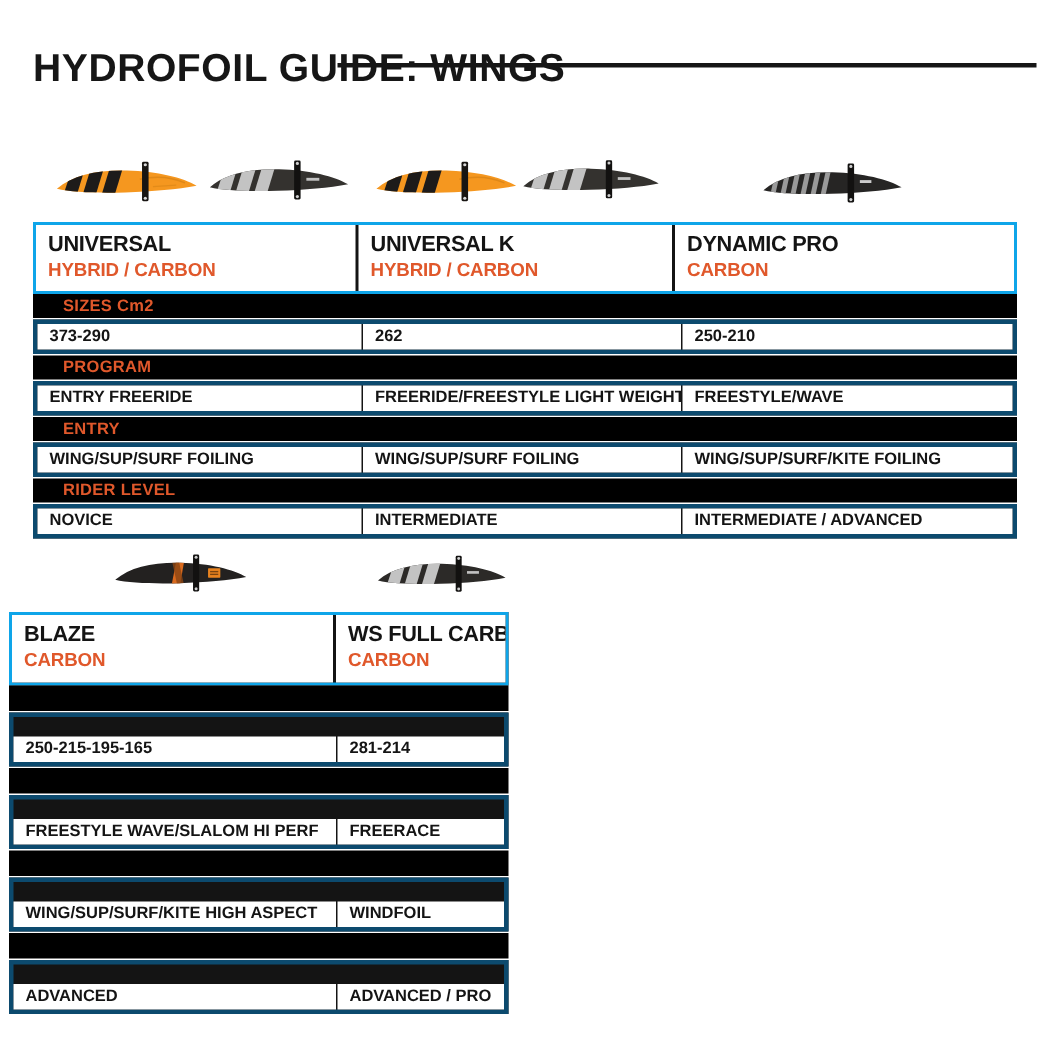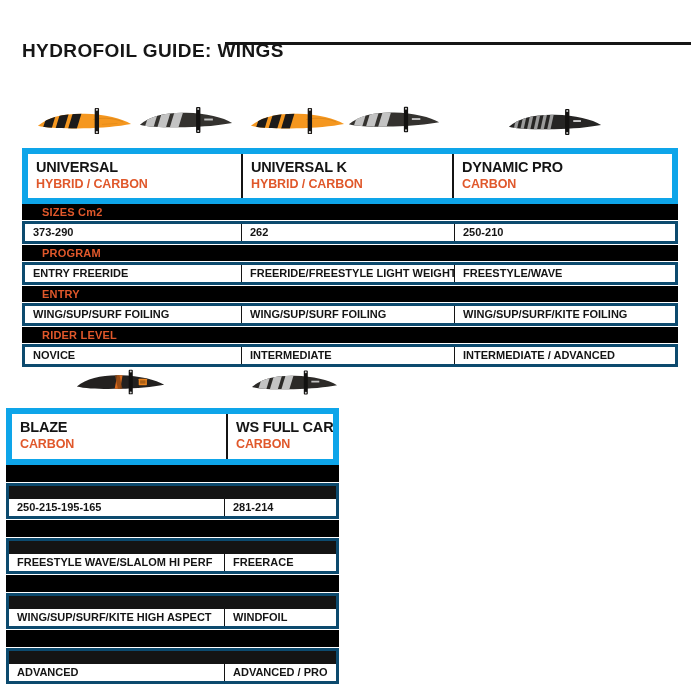--- a/index.html
+++ b/index.html
@@ -1,28 +1,28 @@
 <!DOCTYPE html>
 <html><head>
 <meta charset="utf-8">
 <style>
   html,body{margin:0;padding:0;background:#fff;}
   .canvas{position:relative;width:700px;height:700px;background:#ffffff;overflow:hidden;
           font-family:"Liberation Sans",sans-serif;color:#141414;}
   
-  .page-title{position:absolute;left:22px;top:40px;font-size:19px;font-weight:bold;
+  .page-title{position:absolute;left:22px;top:30px;font-size:26px;font-weight:bold;
               letter-spacing:.4px;color:#161616;white-space:nowrap;}
   .hdr-rule{position:absolute;left:225px;top:42px;width:466px;height:3px;background:#161616;}
   
   .wing{position:absolute;}
   
   .tbl{position:absolute;}
   .t1{left:22px;top:148px;width:656px;}
   .t2{left:6px;top:408px;width:333px;}
-  .thead{display:grid;background:#141414;border:6px solid #0ea5e9;gap:2px;}
+  .thead{display:grid;background:#141414;border:2px solid #0ea5e9;gap:2px;}
   .t1 .thead{grid-template-columns:213px 209px 1fr;height:44px;}
   .t2 .thead{grid-template-columns:214px 1fr;height:45px;}
   .th{background:#fff;padding:5px 2px 0 8px;overflow:hidden;}
   .pname{font-size:14.5px;font-weight:bold;letter-spacing:-.2px;color:#141414;white-space:nowrap;}
   .psub{font-size:12.5px;font-weight:bold;letter-spacing:-.1px;color:#E0582B;margin-top:2px;white-space:nowrap;}
   .banner{background:#000000;display:flex;align-items:center;padding-left:20px;}
   .t1 .banner{height:16px;}
   .t2 .banner{height:17px;}
   .banner span{font-size:11px;font-weight:bold;color:#E0582B;letter-spacing:.2px;line-height:1;}
   .vrow{display:grid;background:#141414;border:3px solid #0c4a6e;gap:1px;margin:1px 0;}

